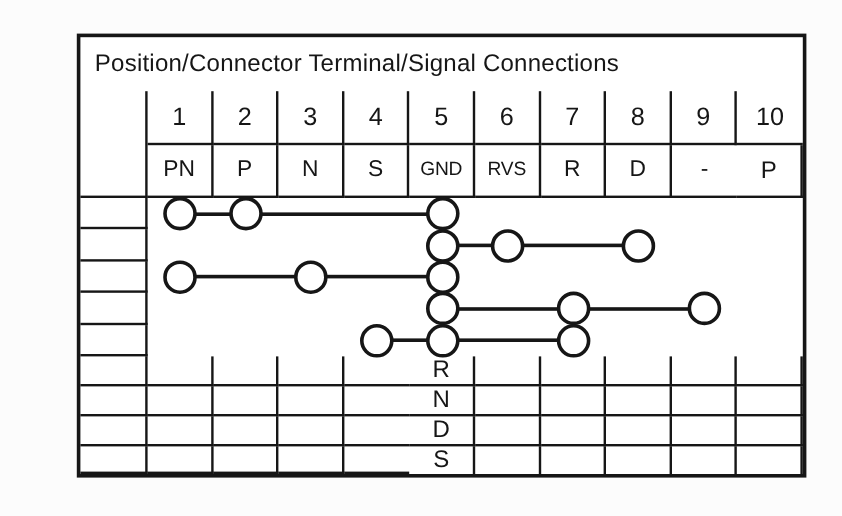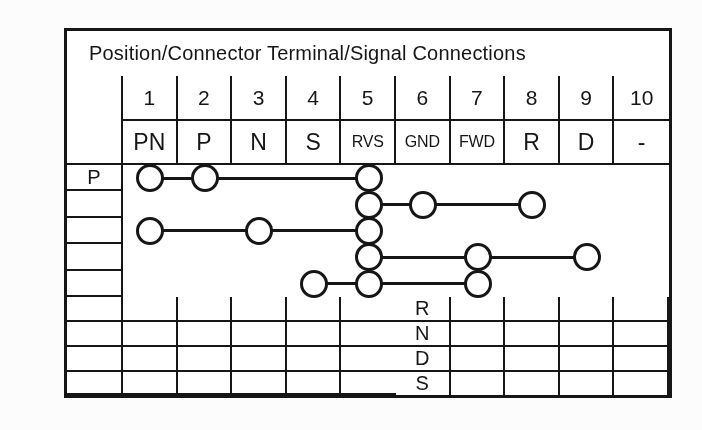--- a/index.html
+++ b/index.html
@@ -37,33 +37,33 @@
   }
   .cell.no-r { border-right: none; text-align: right; }
   .cell.no-b { border-bottom: none; }
   .title-cell {
     grid-row: 1;
     grid-column: 1 / -1;
     border: none;
     display: flex;
     align-items: center;
     justify-content: flex-start;
-    padding-left: 22px;
+    padding-left: 12px;
     font-size: 20px;
     letter-spacing: 0.2px;
     white-space: nowrap;
   }
   .corner-cell {
     grid-row: 2 / 4;
     grid-column: 1;
     border-right: 2px solid #161616;
     border-bottom: 2px solid #161616;
   }
   .num-cell  { font-size: 21px; }
-  .sig-cell  { font-size: 23px; }
+  .sig-cell  { font-size: 19px; }
   .sig-cell.small { font-size: 16px; letter-spacing: -0.2px; }
   .pos-cell  { font-size: 20px; }
   .conn-overlay {
     grid-column: 2 / -1;
     position: relative;
     pointer-events: none;
     z-index: 2;
     border: none;
   }
   .ov-1 { grid-row: 4; }
@@ -105,23 +105,22 @@
     <div class="cell num-cell">6</div>
     <div class="cell num-cell">7</div>
     <div class="cell num-cell">8</div>
     <div class="cell num-cell">9</div>
     <div class="cell num-cell no-r">10</div>
 
     <div class="cell sig-cell">PN</div>
     <div class="cell sig-cell">P</div>
     <div class="cell sig-cell">N</div>
     <div class="cell sig-cell">S</div>
+    <div class="cell sig-cell small">GND</div>
     <div class="cell sig-cell small">RVS</div>
-    <div class="cell sig-cell small">GND</div>
-    <div class="cell sig-cell small">FWD</div>
     <div class="cell sig-cell">R</div>
     <div class="cell sig-cell">D</div>
     <div class="cell sig-cell no-r">-</div>
 
     <div class="cell pos-cell">P</div>
     <div class="cell"></div>
     <div class="cell"></div>
     <div class="cell"></div>
     <div class="cell"></div>
     <div class="cell"></div>

